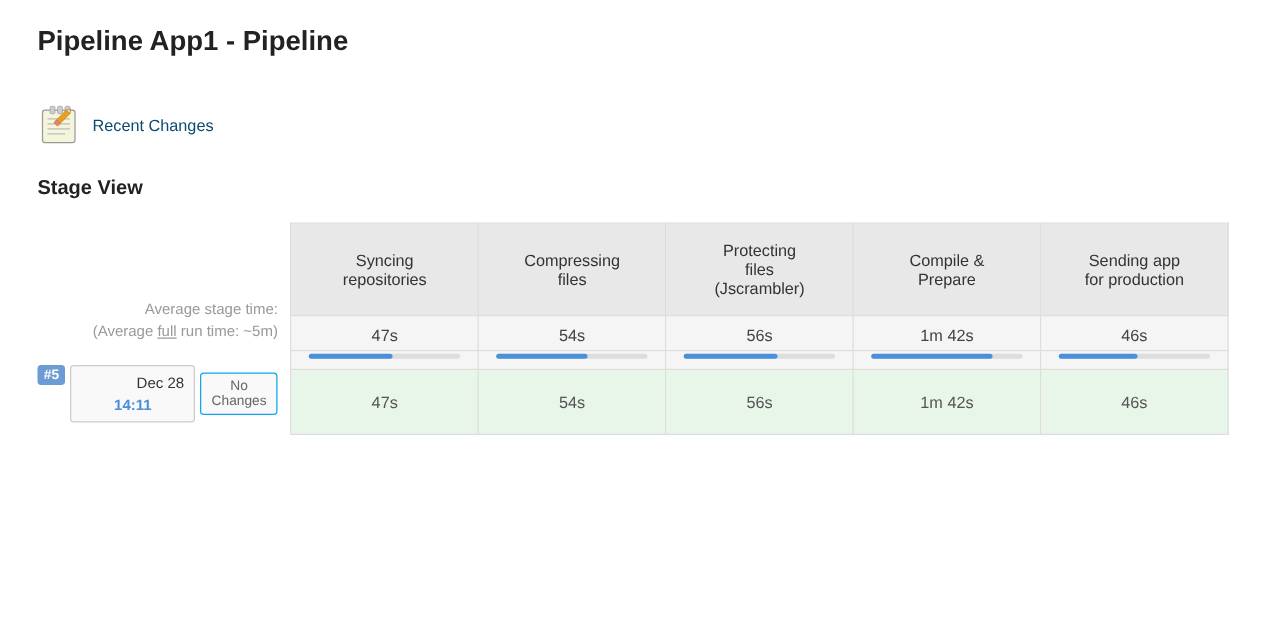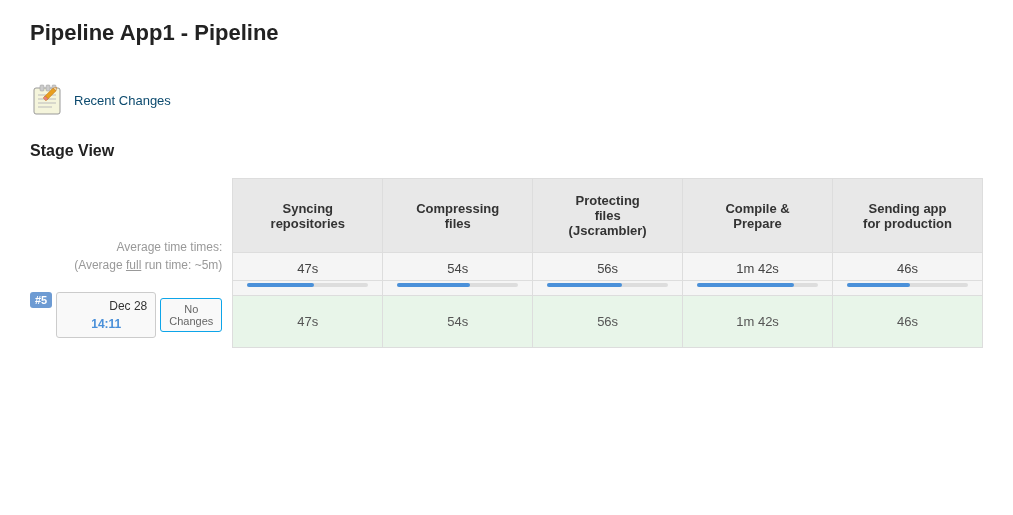--- a/index.html
+++ b/index.html
@@ -99,21 +99,21 @@
       border-collapse: collapse;
       flex: 1;
     }
     .pipeline-table th, .pipeline-table td {
       border: 1px solid #ddd;
       text-align: center;
       padding: 0;
     }
     .header-row th {
       background: #e8e8e8;
-      font-weight: bold;
+      font-weight: normal;
       font-size: 13px;
       color: #333;
       padding: 14px 20px;
       vertical-align: middle;
       min-width: 130px;
     }
     .avg-row td {
       background: #f5f5f5;
       padding: 8px 14px 4px;
       font-size: 13px;
@@ -170,21 +170,21 @@
     </svg>
   </div>
   <a href="#">Recent Changes</a>
 </div>
 
 <h2>Stage View</h2>
 
 <div class="stage-view-container">
   <div class="left-sidebar">
     <div class="avg-times">
-      <span>Average time times:</span><br>
+      <span>Average stage time:</span><br>
       (<span>Average <u>full</u> run time: ~5m</span>)
     </div>
     <div class="build-entry">
       <span class="build-badge">#5</span>
       <div class="build-info">
         <div class="build-date">Dec 28</div>
         <div class="build-time">14:11</div>
       </div>
       <div class="no-changes-box">No<br>Changes</div>
     </div>

